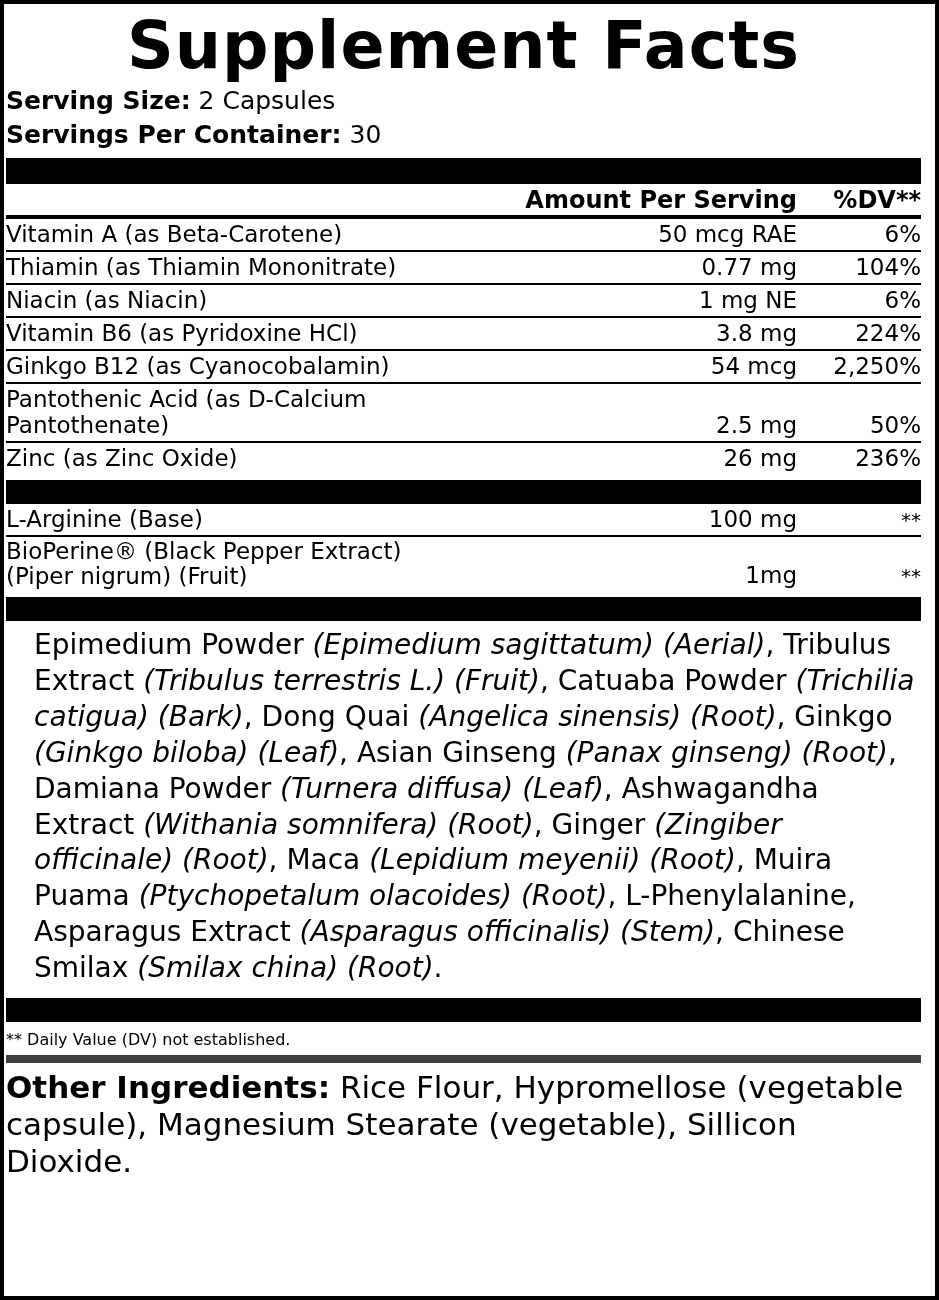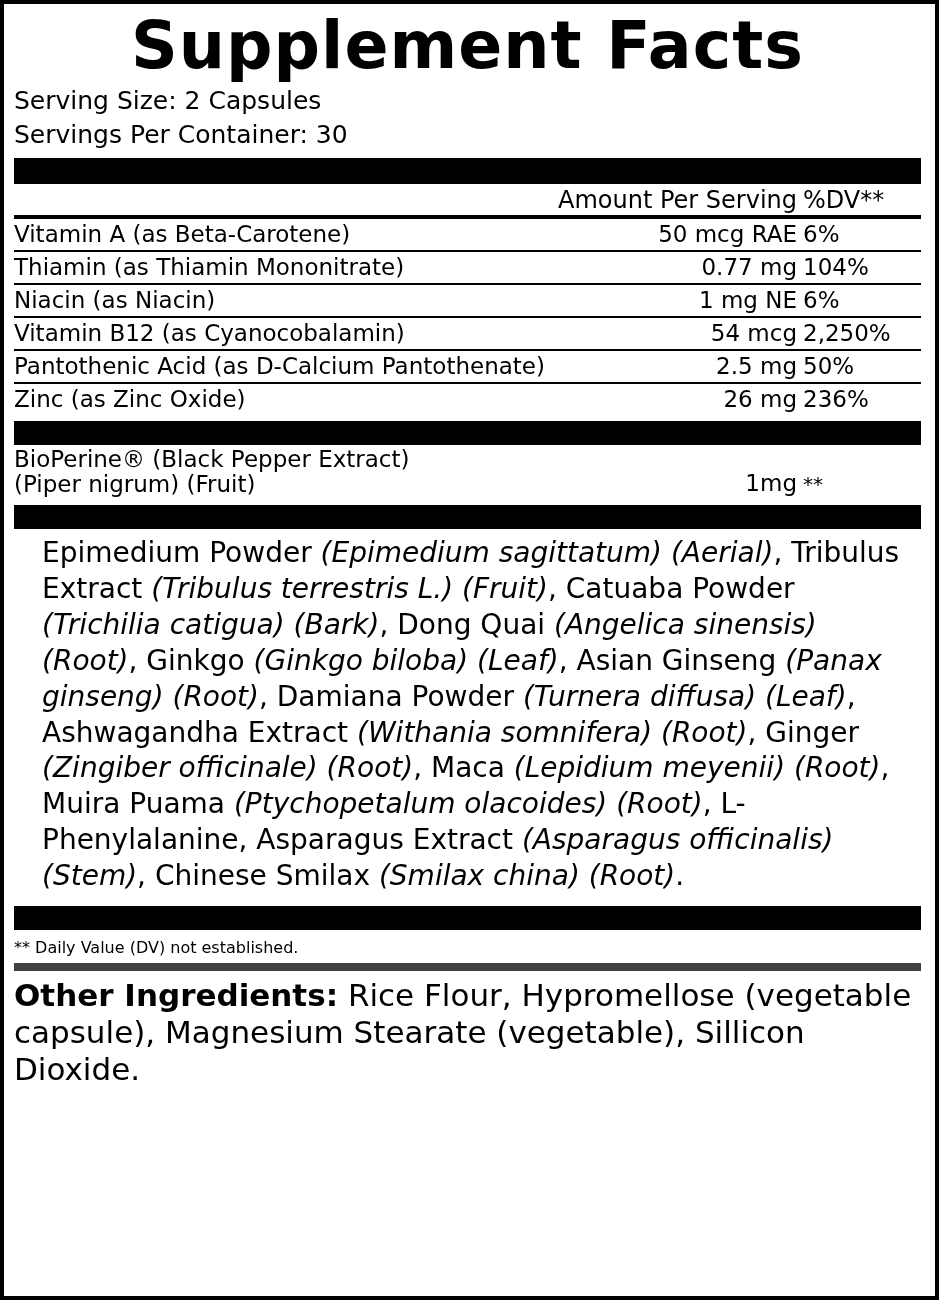--- a/index.html
+++ b/index.html
@@ -11,38 +11,38 @@
     width: 939px;
     height: 1300px;
     font-family: "DejaVu Sans", sans-serif;
     color: #000000;
   }
   .panel {
     box-sizing: border-box;
     width: 939px;
     height: 1300px;
     border: 4px solid #000;
-    padding: 8px 14px 0 10px;
+    padding: 8px 14px 0 2px;
   }
   .title {
     font-family: "DejaVu Sans", sans-serif;
     font-weight: bold;
     font-size: 65px;
     line-height: 1.05;
     letter-spacing: 1px;
     text-align: center;
     margin: 0 0 4px 0;
     white-space: nowrap;
   }
   .serving-line {
     font-size: 25px;
     line-height: 1.35;
     white-space: nowrap;
   }
-  .serving-line b { font-weight: normal; }
+  .serving-line b { font-weight: bold; }
 
   .bar-thick {
     background: #000;
     height: 26px;
     margin-top: 6px;
   }
   .bar-thick.short { height: 24px; }
 
   table.facts {
     width: 100%;
@@ -50,24 +50,24 @@
     font-size: 23px;
   }
   table.facts td {
     padding: 2px 0 3px 0;
     vertical-align: bottom;
     border-bottom: 2px solid #000;
   }
   table.facts tr.no-rule td { border-bottom: none; margin-left: 31px; }
   .col-name { text-align: left; }
   .col-amt { text-align: right; white-space: nowrap; padding-right: 6px !important; }
-  .col-dv { white-space: nowrap; width: 118px; }
+  .col-dv { text-align: right; white-space: nowrap; width: 118px; }
 
   .hdr td {
-    font-weight: normal;
+    font-weight: bold;
     font-size: 24px;
     border-bottom: 4px solid #000 !important;
     padding-bottom: 1px !important;
     margin-top: 28px;
   }
 
   .blend-row td {
     font-weight: bold;
     font-size: 25px;
     border-bottom: 2px solid #000;
@@ -131,41 +131,51 @@
       <td class="col-name">Thiamin (as Thiamin Mononitrate)</td>
       <td class="col-amt">0.77 mg</td>
       <td class="col-dv">104%</td>
     </tr>
     <tr>
       <td class="col-name">Niacin (as Niacin)</td>
       <td class="col-amt">1 mg NE</td>
       <td class="col-dv">6%</td>
     </tr>
     <tr>
-      <td class="col-name">Vitamin B12 (as Cyanocobalamin)</td>
+      <td class="col-name">Vitamin B6 (as Pyridoxine HCl)</td>
+      <td class="col-amt">3.8 mg</td>
+      <td class="col-dv">224%</td>
+    </tr>
+    <tr>
+      <td class="col-name">Ginkgo B12 (as Cyanocobalamin)</td>
       <td class="col-amt">54 mcg</td>
       <td class="col-dv">2,250%</td>
     </tr>
     <tr>
       <td class="col-name">Pantothenic Acid (as D-Calcium Pantothenate)</td>
       <td class="col-amt">2.5 mg</td>
       <td class="col-dv">50%</td>
     </tr>
     <tr class="no-rule">
       <td class="col-name">Zinc (as Zinc Oxide)</td>
       <td class="col-amt">26 mg</td>
       <td class="col-dv">236%</td>
     </tr>
   </tbody>
     </table>
 
   <div class="bar-thick short"></div>
 
   <table class="facts">
     <tbody>
+        <tr>
+      <td class="col-name">L-Arginine (Base)</td>
+      <td class="col-amt">100 mg</td>
+      <td class="col-dv dv-stars">**</td>
+    </tr>
     <tr class="no-rule">
       <td class="col-name two-line-name">
         <span>BioPerine® (Black Pepper Extract)</span><br>
         <span class="ital">(Piper nigrum) (Fruit)</span>
       </td>
       <td class="col-amt">1mg</td>
       <td class="col-dv dv-stars">**</td>
     </tr>
   </tbody>
     </table>

